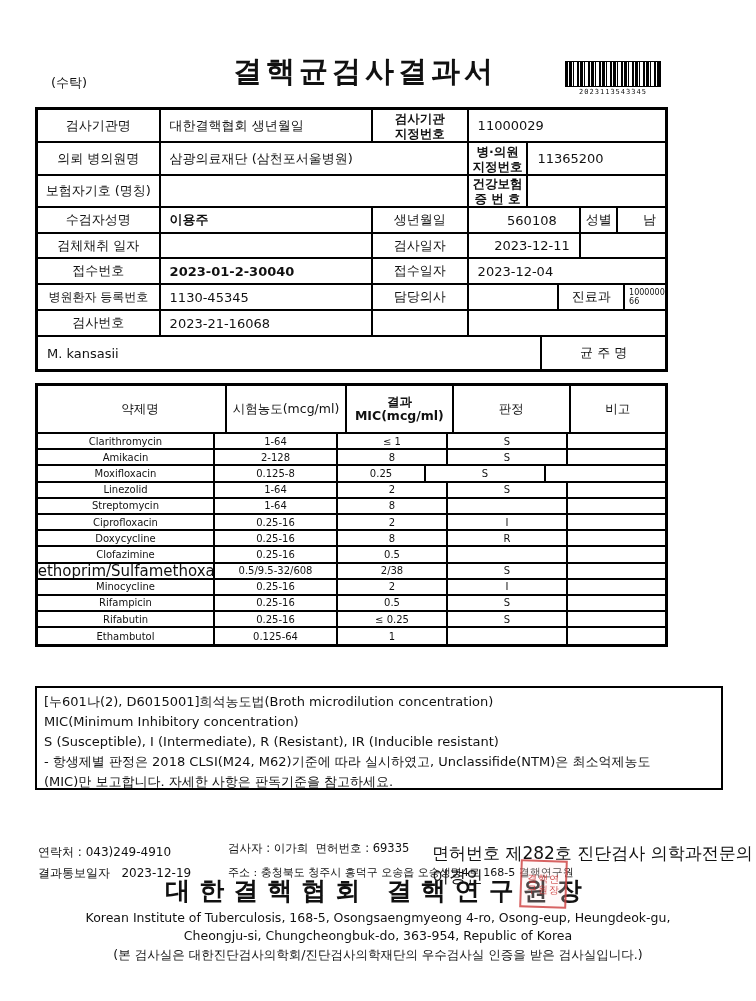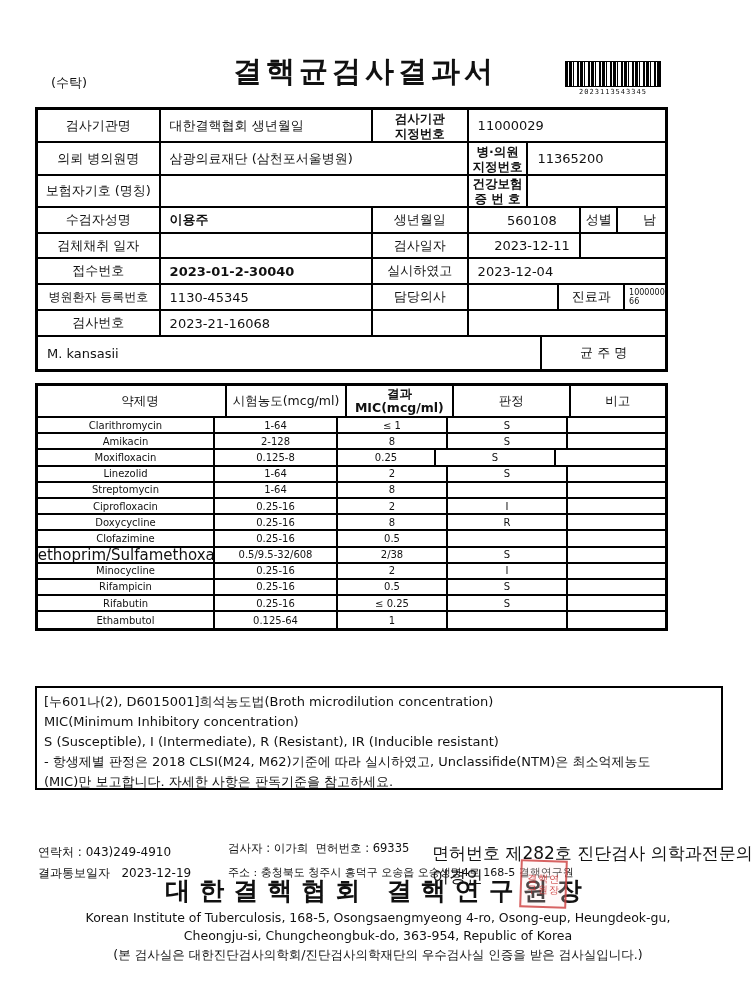--- a/index.html
+++ b/index.html
@@ -38,21 +38,21 @@
   .b { font-weight:bold; }
   .two-line { flex-direction:column; justify-content:center; line-height:15px; font-size:12.5px;font-weight:bold; }
   .tiny-two { flex-direction:column; align-items:flex-start; justify-content:center; line-height:9px; font-size:8px; padding-left:4px; }
   
   #info-table { left:35px; top:107px; width:633px; }
   
   #drug-table { left:35px; top:383px; width:633px; }
   #drug-table .hrow .cell { font-size:12.5px; }
   #drug-table .drow { height:16.2px; }
   #drug-table .drow .cell { font-size:10px; justify-content:center; }
-  #drug-table .hrow { height:32px;padding-left:17px; }
+  #drug-table .hrow { height:48px;padding-left:17px; }
   
   #notes-box {
     left:35px; top:686px; width:688px; height:104px;
     border:2px solid #000; padding:4px 7px; font-size:13px; line-height:20px;
   }
   #notes-box div { white-space:pre-wrap; }
   
   .ft { white-space:pre-wrap; }
   .org-title {
     left:0; top:874px; width:756px; text-align:center;
@@ -119,21 +119,21 @@
     <div class="trow" style="height:25px">
       <div class="cell lab" style="width:123px">검체채취 일자</div>
       <div class="cell val" style="width:213px"></div>
       <div class="cell lab" style="width:96px">검사일자</div>
       <div class="cell ctr" style="width:113px">2023-12-11</div>
       <div class="cell" style="width:84px"></div>
     </div>
     <div class="trow" style="height:26px">
       <div class="cell lab" style="width:123px">접수번호</div>
       <div class="cell val b" style="width:213px">2023-01-2-30040</div>
-      <div class="cell lab" style="width:96px">실시하였고</div>
+      <div class="cell lab" style="width:96px">접수일자</div>
       <div class="cell val" style="width:197px">2023-12-04</div>
     </div>
     <div class="trow" style="height:26px">
       <div class="cell lab" style="width:123px; font-size:12px">병원환자 등록번호</div>
       <div class="cell val" style="width:213px">1130-45345</div>
       <div class="cell lab" style="width:96px">담당의사</div>
       <div class="cell" style="width:91px"></div>
       <div class="cell lab" style="width:66px">진료과</div>
       <div class="cell tiny-two" style="width:40px">
         <span>10000000</span>
@@ -174,21 +174,21 @@
     <div class="trow drow">
       <div class="cell" style="width:177px">Amikacin</div>
       <div class="cell" style="width:123px">2-128</div>
       <div class="cell" style="width:110px">8</div>
       <div class="cell" style="width:120px">S</div>
       <div class="cell" style="width:97px"></div>
     </div>
     <div class="trow drow">
       <div class="cell" style="width:177px">Moxifloxacin</div>
       <div class="cell" style="width:123px">0.125-8</div>
-      <div class="cell" style="width:98px">0.25</div>
+      <div class="cell" style="width:88px">0.25</div>
       <div class="cell" style="width:120px">S</div>
       <div class="cell" style="width:97px"></div>
     </div>
     <div class="trow drow">
       <div class="cell" style="width:177px">Linezolid</div>
       <div class="cell" style="width:123px">1-64</div>
       <div class="cell" style="width:110px">2</div>
       <div class="cell" style="width:120px">S</div>
       <div class="cell" style="width:97px"></div>
     </div>

